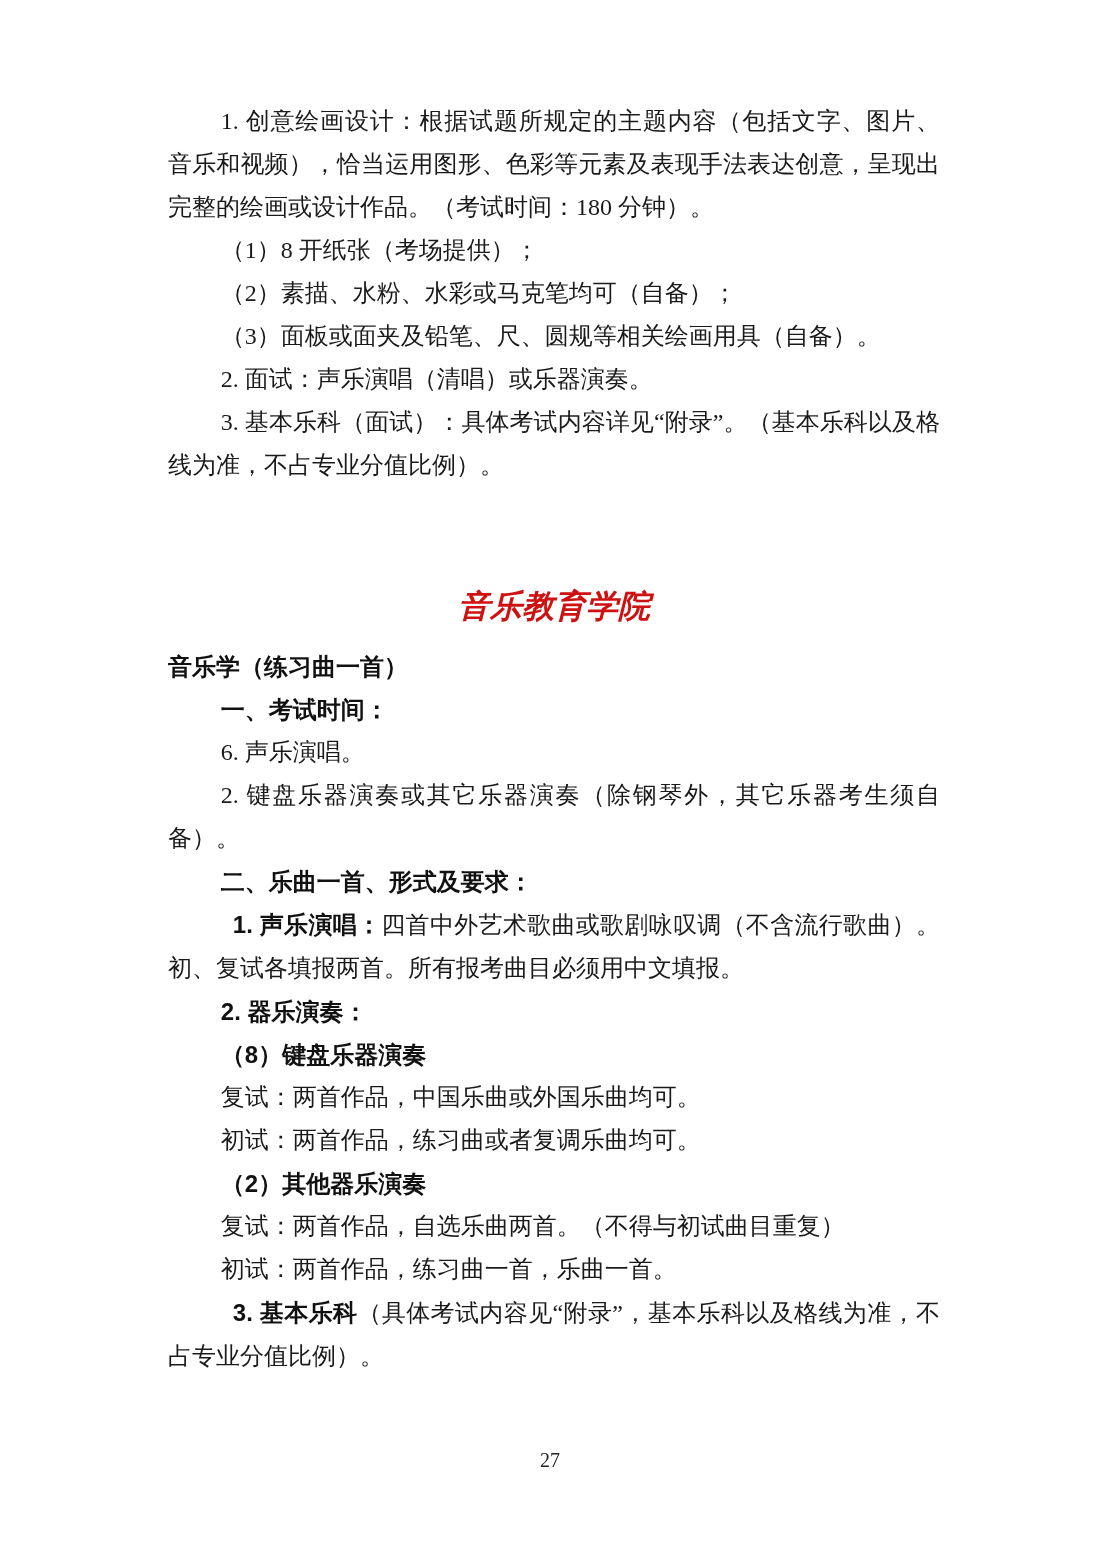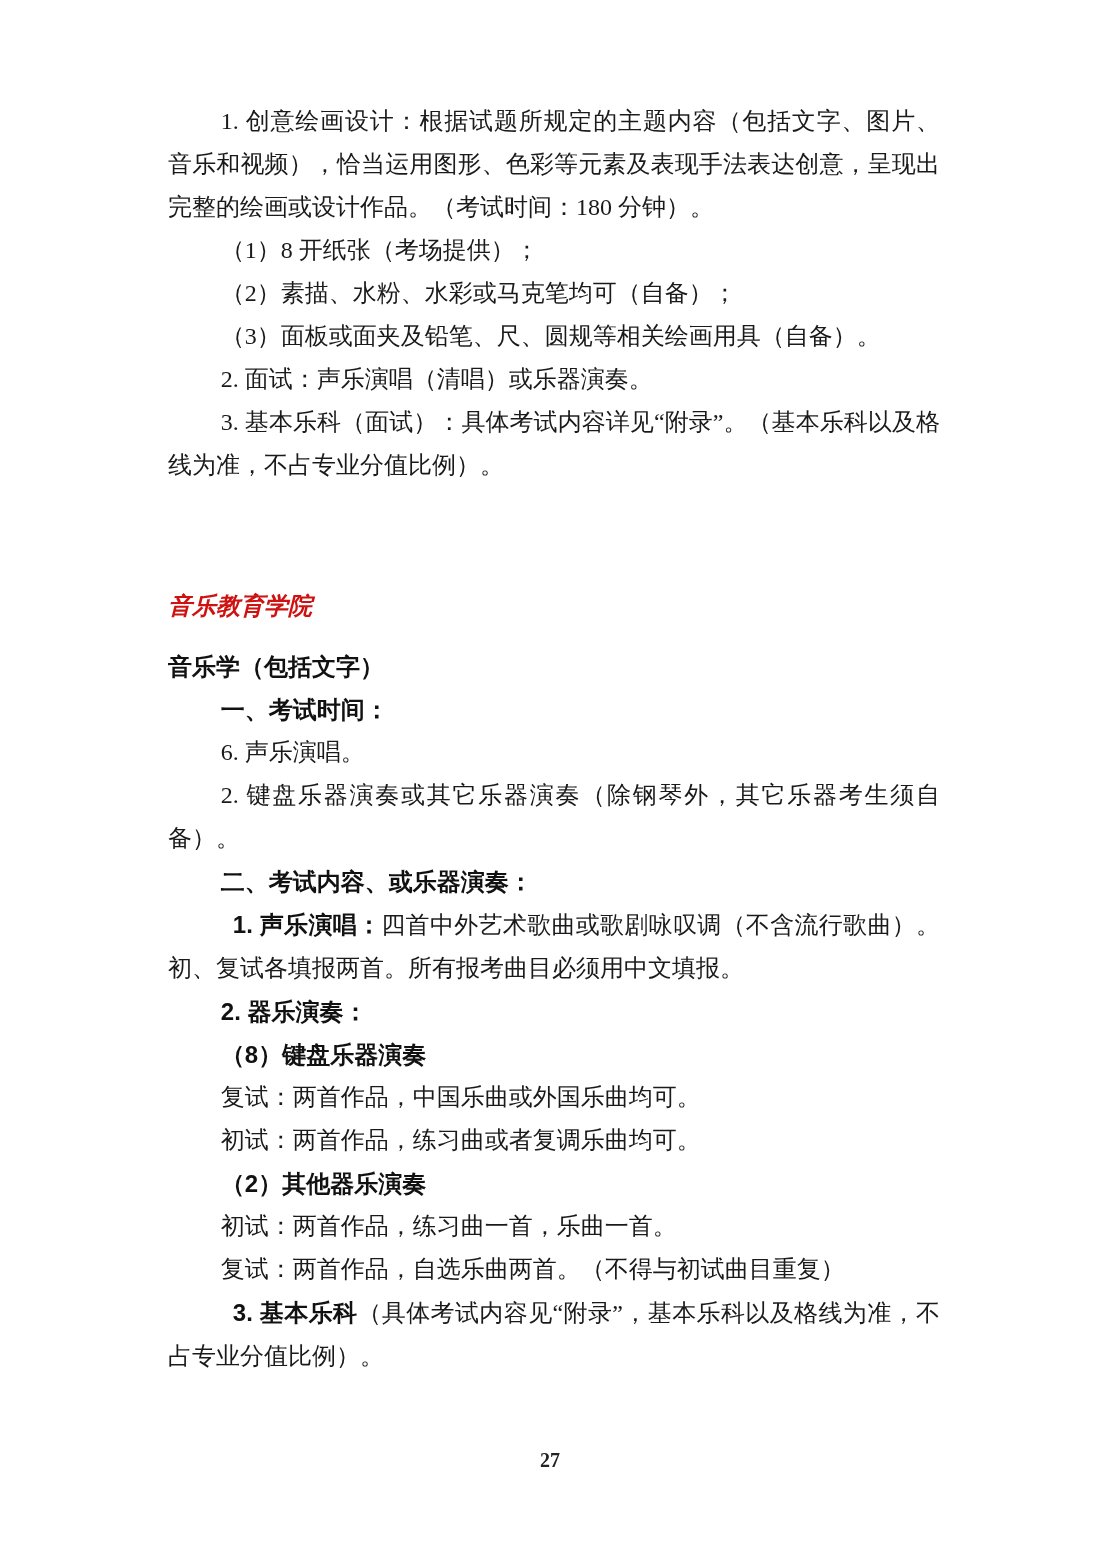--- a/index.html
+++ b/index.html
@@ -40,41 +40,41 @@
     color: #111111;
   }
   .lead-bold {
     font-weight: bold;
     font-family: "Liberation Sans", sans-serif;
     color: #111111;
     margin-left: 12px;
   }
   .doc-title {
     margin: 89px 0 0 0;
-    font-size: 24px;
+    font-size: 32px;
     line-height: 60px;
+    text-align: center;
     font-weight: bold;
     font-style: italic;
     font-family: "Liberation Sans", sans-serif;
     text-indent: 0;
   }
   .major-line {
     margin-top: 9px;
   }
   .page-number {
     position: absolute;
     left: 0;
     right: 2px;
     top: 1445px;
     text-align: center;
     font-size: 20px;
     line-height: 30px;
     font-family: "Liberation Serif", serif;
     color: #222222;
-    font-weight: bold;
   }
 </style>
 </head>
 <body>
 
 <div class="page">
   <div class="content">
 
     <p class="para">1. 创意绘画设计：根据试题所规定的主题内容（包括文字、图片、音乐和视频），恰当运用图形、色彩等元素及表现手法表达创意，呈现出完整的绘画或设计作品。（考试时间：180 分钟）。</p>
 
@@ -82,44 +82,44 @@
     <p class="para">（1）8 开纸张（考场提供）；</p>
     <p class="para">（2）素描、水粉、水彩或马克笔均可（自备）；</p>
     <p class="para">（3）面板或面夹及铅笔、尺、圆规等相关绘画用具（自备）。</p>
 
     <p class="para">2. 面试：声乐演唱（清唱）或乐器演奏。</p>
 
     <p class="para">3. 基本乐科（面试）：具体考试内容详见“附录”。（基本乐科以及格线为准，不占专业分值比例）。</p>
 
     <p class="para doc-title" style="color: rgb(206, 18, 18);">音乐教育学院</p>
 
-    <p class="para heiti noindent major-line">音乐学（包括文字）</p>
+    <p class="para heiti noindent major-line">音乐学（练习曲一首）</p>
 
     <p class="para heiti">一、考试时间：</p>
 
     <p class="para">6. 声乐演唱。</p>
     <p class="para">2. 键盘乐器演奏或其它乐器演奏（除钢琴外，其它乐器考生须自备）。</p>
 
-    <p class="para heiti">二、考试内容、或乐器演奏：</p>
+    <p class="para heiti">二、乐曲一首、形式及要求：</p>
 
     <p class="para">
       <span class="lead-bold">1. 声乐演唱：</span><span>四首中外艺术歌曲或歌剧咏叹调（不含流行歌曲）。初、复试各填报两首。所有报考曲目必须用中文填报。</span>
     </p>
 
     <p class="para heiti">2. 器乐演奏：</p>
 
     <p class="para heiti">（8）键盘乐器演奏</p>
 
     <p class="para">复试：两首作品，中国乐曲或外国乐曲均可。</p>
     <p class="para">初试：两首作品，练习曲或者复调乐曲均可。</p>
 
     <p class="para heiti">（2）其他器乐演奏</p>
 
+    <p class="para">复试：两首作品，自选乐曲两首。（不得与初试曲目重复）</p>
     <p class="para">初试：两首作品，练习曲一首，乐曲一首。</p>
-    <p class="para">复试：两首作品，自选乐曲两首。（不得与初试曲目重复）</p>
 
     <p class="para">
       <span class="lead-bold">3. 基本乐科</span><span>（具体考试内容见“附录”，基本乐科以及格线为准，不占专业分值比例）。</span>
     </p>
 
   </div>
 
   <div class="page-number">27</div>
 </div>
 

